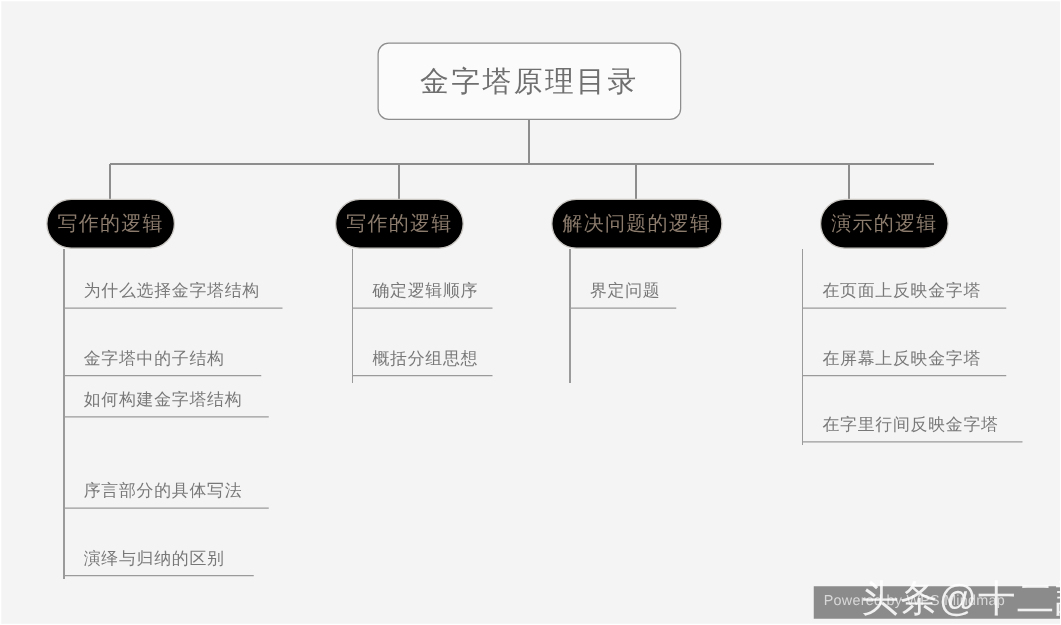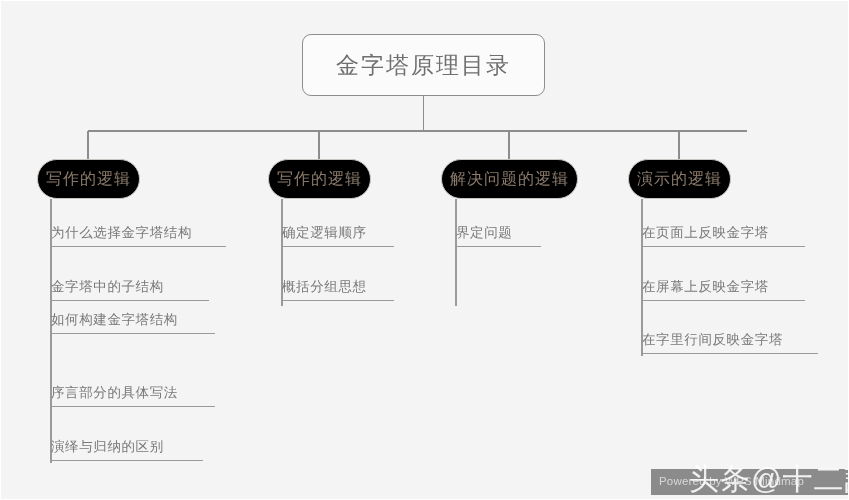--- a/index.html
+++ b/index.html
@@ -81,20 +81,21 @@
     display: flex;
     align-items: flex-end;
     padding-bottom: 4px;
     border-bottom: 1.4px solid #9a9a9a;
   }
   .leaf .label {
     font-size: 13.5px;
     color: #787878;
     letter-spacing: 0.6px;
     white-space: nowrap;
+    padding-left: 16px;
   }
 
   
   .watermark {
     position: absolute;
     left: 650px;
     top: 468px;
     width: 199px;
     height: 26px;
     background: #8b8b8b;
@@ -179,21 +180,21 @@
     <span class="label">概括分组思想</span>
   </div>
 
   <div class="branch-node" style="left:440px; top:158px; width:137px;">
     <span class="label">解决问题的逻辑</span>
   </div>
   <div class="leaf" style="left:455px; top:224px; width:85px; height:22px;">
     <span class="label">界定问题</span>
   </div>
 
-  <div class="branch-node" style="left:627px; top:158px; width:103px;">
+  <div class="branch-node" style="left:655px; top:158px; width:103px;">
     <span class="label">演示的逻辑</span>
   </div>
   <div class="leaf" style="left:641px; top:224px; width:163px; height:22px;">
     <span class="label">在页面上反映金字塔</span>
   </div>
   <div class="leaf" style="left:641px; top:278px; width:163px; height:22px;">
     <span class="label">在屏幕上反映金字塔</span>
   </div>
   <div class="leaf" style="left:641px; top:331px; width:176px; height:22px;">
     <span class="label">在字里行间反映金字塔</span>

